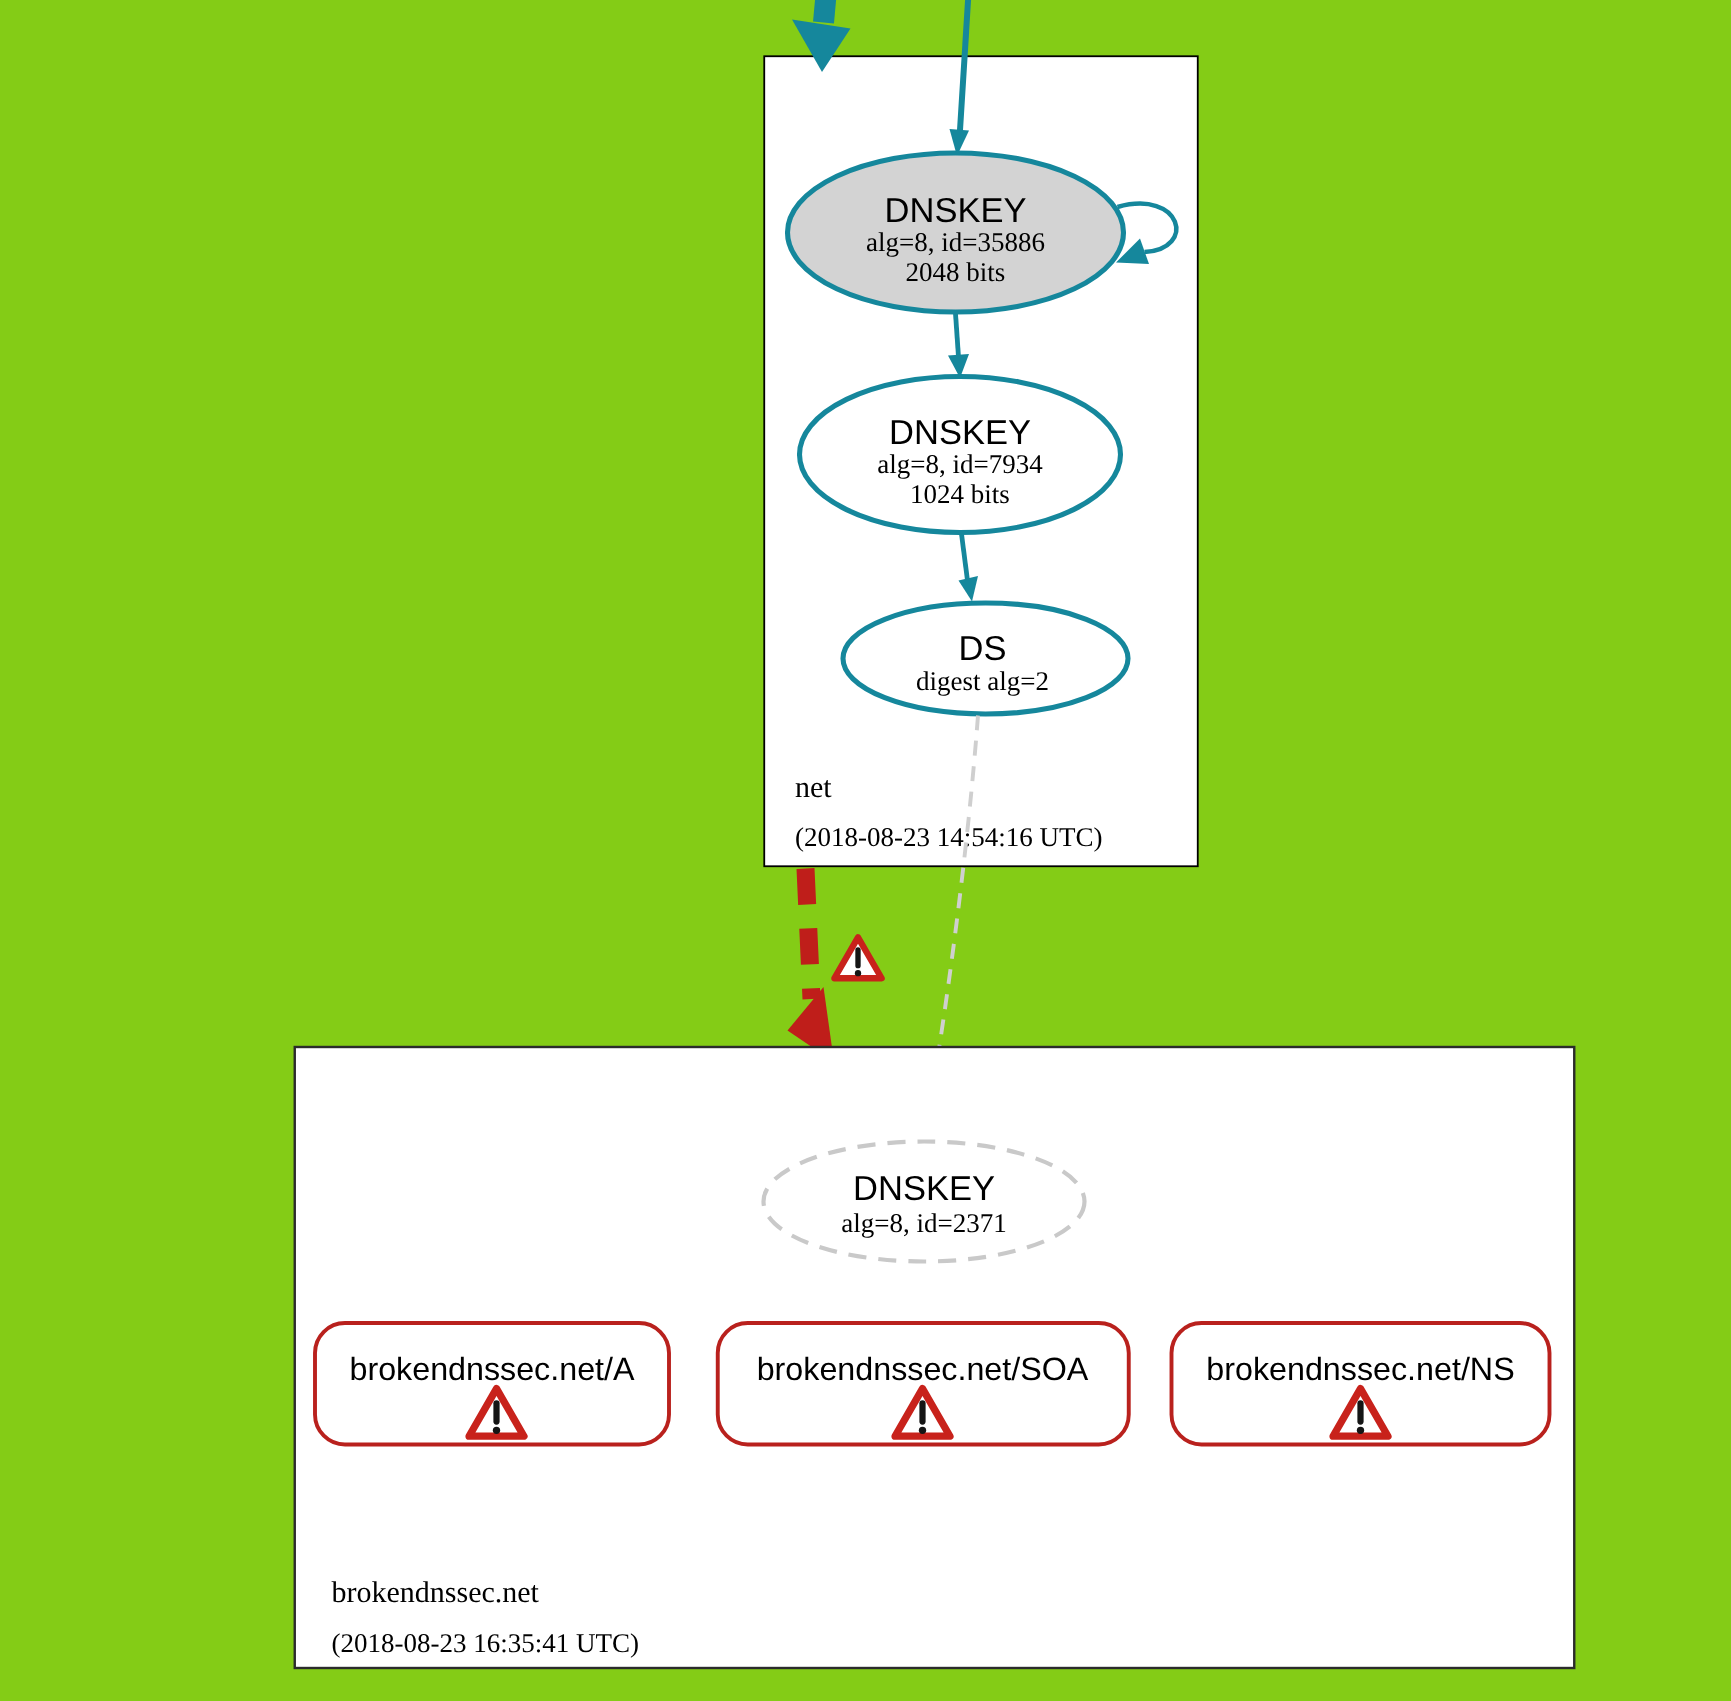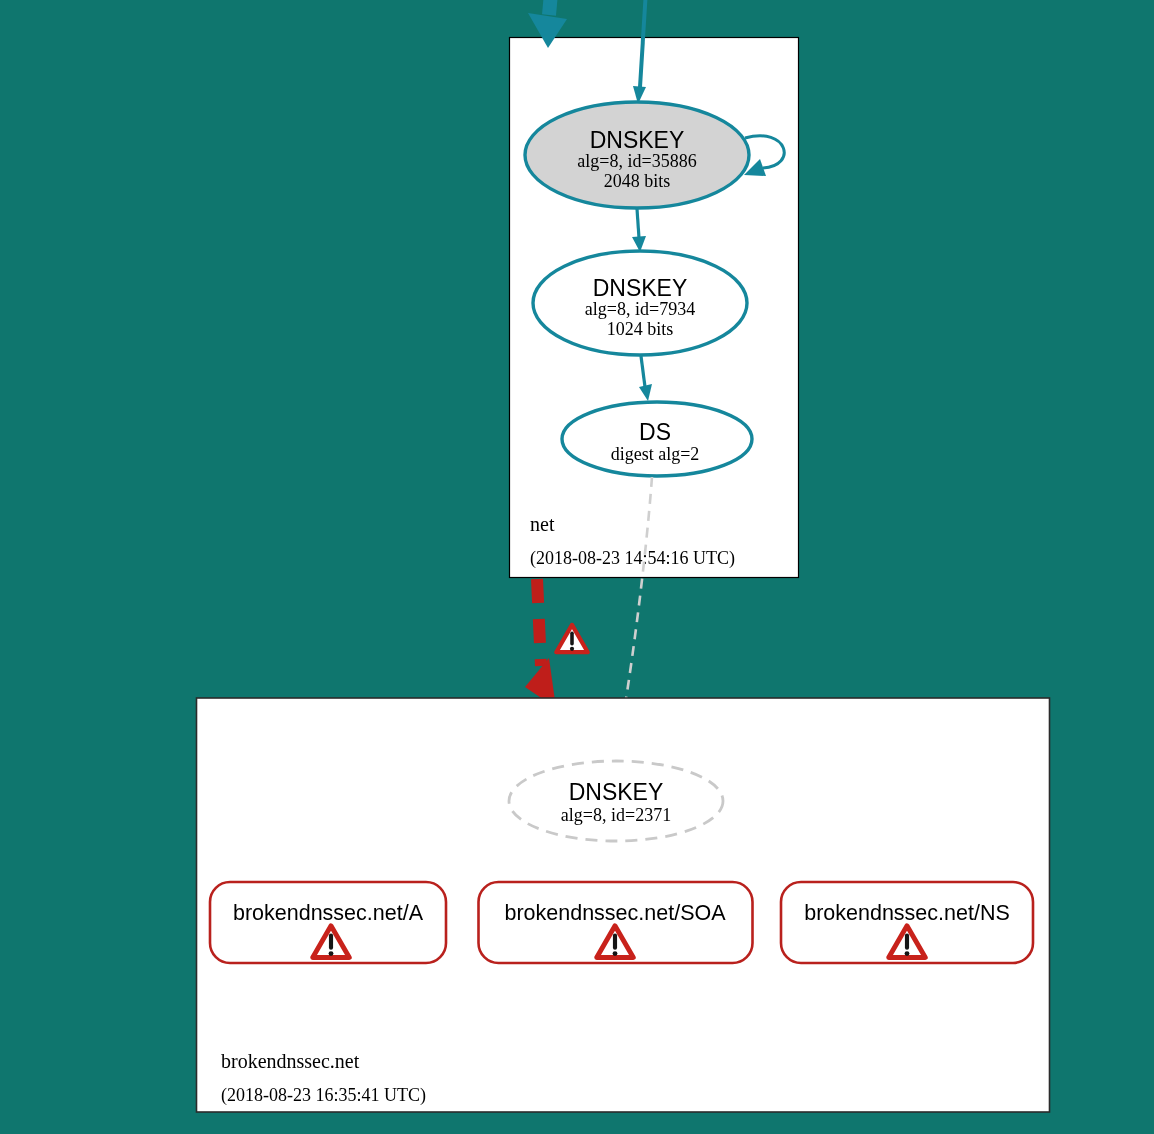--- a/index.html
+++ b/index.html
@@ -1,16 +1,16 @@
 <!DOCTYPE html>
 <html><head>
 <meta charset="utf-8">
 <style>
   html,body{margin:0;padding:0;background:#ffffff;}
-  .stage{position:relative;width:1154px;height:1134px;background:#0f766e;overflow:hidden;}
+  .stage{position:relative;width:1154px;height:1134px;background:#84cc16;overflow:hidden;}
   svg text{fill:#000000;}
   .mid{text-anchor:middle;}
   .title{font-family:"Liberation Sans",sans-serif;font-size:23px;}
   .detail{font-family:"Liberation Serif",serif;font-size:18px;}
   .zone-label{font-family:"Liberation Serif",serif;font-size:20px;}
   .zone-ts{font-family:"Liberation Serif",serif;font-size:18px;}
   .rr-label{font-family:"Liberation Sans",sans-serif;font-size:21.5px;}
   .zone-box{fill:#ffffff;stroke:#000000;stroke-width:1.2;}
   .zone-box-bottom{fill:#ffffff;stroke:#2b2b2b;stroke-width:1.6;}
   .teal-stroke{stroke:#15879c;fill:none;}

